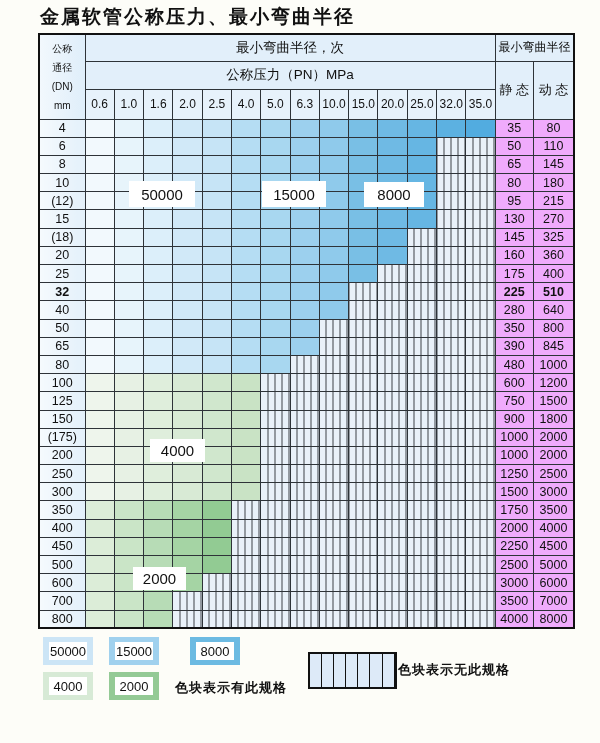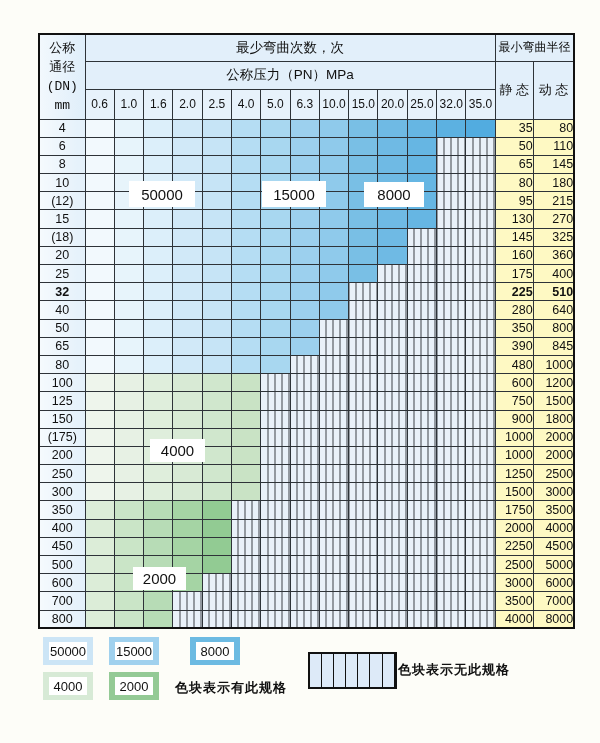--- a/index.html
+++ b/index.html
@@ -5,45 +5,46 @@
   html,body{margin:0;padding:0;}
   body{width:600px;height:743px;background:#fdfdf8;font-family:"Liberation Sans",sans-serif;}
   .page{position:relative;width:600px;height:743px;background:#fdfdf8;overflow:hidden;}
   .title{position:absolute;left:40px;top:4px;margin:0;font-family:"DejaVu Serif",serif;
          font-weight:bold;font-size:19px;letter-spacing:2px;color:#111;}
   .tablewrap{position:absolute;left:38px;top:33px;}
   table{border-collapse:collapse;table-layout:fixed;width:535px;background:#fff;border:2px solid #111;}
   td{border:1px solid #2e3338;padding:0;text-align:center;vertical-align:middle;
      font-family:"Liberation Sans",sans-serif;font-size:12.5px;color:#111;overflow:hidden;white-space:nowrap;}
   tr.hr1{height:27px;} tr.hr2{height:28px;} tr.hr3{height:30px;}
-  .corner{background:linear-gradient(90deg,#f2f8fd,#dfeefa);font-size:13px;line-height:19px;font-family:Liberation Mono, monospace;}
+  .corner{background:linear-gradient(90deg,#f2f8fd,#dfeefa);font-size:10px;line-height:19px;}
   .h1,.h2{background:#e2effa;font-size:13.5px;}
   .radius{font-size:12px;}
   .h3{background:#e2effa;font-size:13px;}
   .ph{background:#e7f2fb;font-size:12px;}
   .dn{background:linear-gradient(90deg,#f5fafd,#e3f0fa);}
-  .val{background:#fef9c3;text-align:right;}
+  .val{background:#f0abfc;}
   .hatch{background-color:#e9f1f9;
          background-image:repeating-linear-gradient(90deg,transparent 0 6.1px,#3c4146 6.1px 7.1px);}
   .overlay{position:absolute;background:#ffffff;display:flex;align-items:center;justify-content:center;
            font-size:15px;color:#111;}
   .swatch{position:absolute;width:50px;height:28px;}
   .swatch .inner{position:absolute;left:6px;right:6px;top:5px;bottom:5px;background:#fff;
                  display:flex;align-items:center;justify-content:center;font-size:13px;color:#111;}
   .hatchbox{position:absolute;left:308px;top:652px;width:85px;height:33px;border:2px solid #111;
             background-color:#ddeaf8;
             background-image:repeating-linear-gradient(90deg,transparent 0 11.1px,#111 11.1px 12.1px);}
   .note{position:absolute;font-size:13px;font-weight:600;color:#111;letter-spacing:1px;}
   .note-avail{left:175px;top:679px;}
   .note-unavail{left:398px;top:661px;}
 </style>
 </head>
 <body>
 
 <div class="page">
+  <h1 class="title">金属软管公称压力、最小弯曲半径</h1>
 
   <div class="tablewrap">
     <table>
       <colgroup id="cols">
           <col style="width: 46px;">
           <col style="width: 29.3px;">
           <col style="width: 29.3px;">
           <col style="width: 29.3px;">
           <col style="width: 29.3px;">
           <col style="width: 29.3px;">
@@ -60,21 +61,21 @@
           <col style="width: 41px;">
         </colgroup>
       <thead>
         <tr class="hr1">
           <td id="corner" class="corner" rowspan="3">
               <div>公称</div>
               <div>通径</div>
               <div>(DN)</div>
               <div>mm</div>
             </td>
-          <td class="h1" colspan="14">最少弯曲次数，次</td>
+          <td class="h1" colspan="14">最小弯曲半径，次</td>
           <td class="h1 radius" colspan="2">最小弯曲半径</td>
         </tr>
         <tr class="hr2">
           <td class="h2" colspan="14">公称压力（PN）MPa</td>
           <td class="h3" rowspan="2">静 态</td>
           <td class="h3" rowspan="2">动 态</td>
         </tr>
         <tr class="hr3" id="pressure-row">
             <td class="ph">0.6</td>
             <td class="ph">1.0</td>

